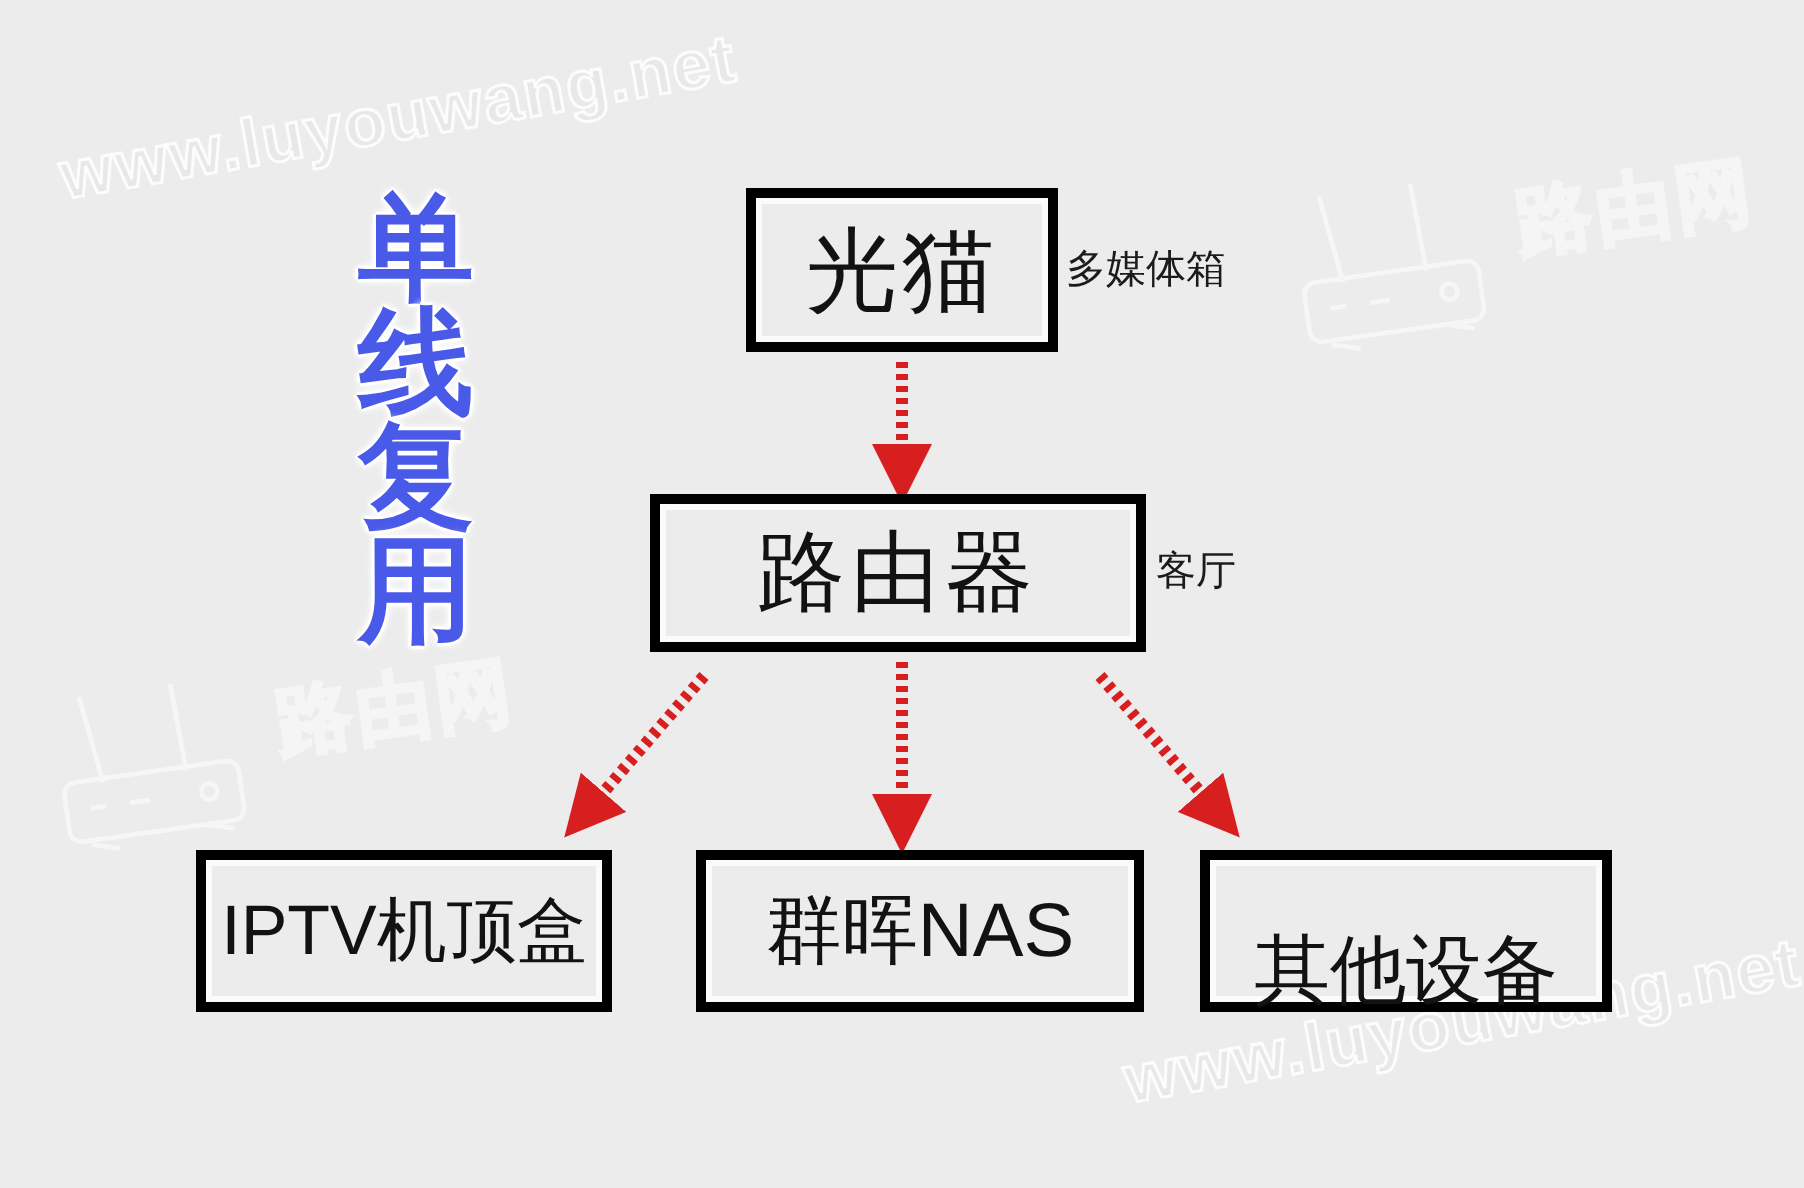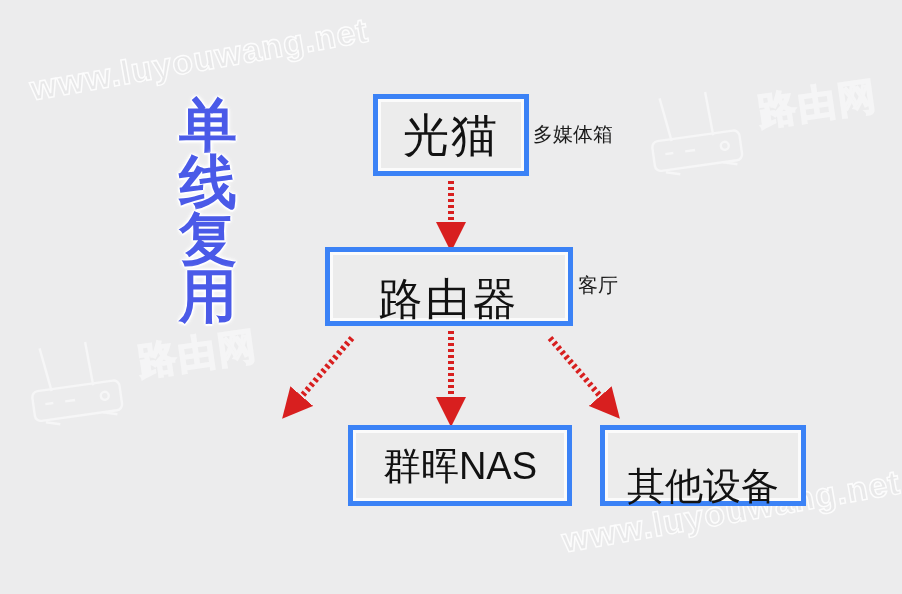--- a/index.html
+++ b/index.html
@@ -36,32 +36,32 @@
     text-align:center;
     text-shadow:
        0 0 4px #fff, 0 0 4px #fff, 0 0 6px #fff,
        1.5px 0 0 #fff, -1.5px 0 0 #fff, 0 1.5px 0 #fff, 0 -1.5px 0 #fff;
   }
   #title span { display:block; }
 
   
   .node {
     position:absolute; box-sizing:border-box;
-    border:5px solid #3b82f6;
+    border:5px solid #000000;
     background:#ececec;
     box-shadow: inset 0 0 0 3px #fbfbfb;
     display:flex; align-items:center; justify-content:center;
     color:#121212; font-weight:400;
   }
   .node .lbl { line-height:1; white-space:nowrap; }
 
   #node-modem  { left:373px; top:94px;  width:156px; height:82px; }
   #node-modem  .lbl { font-size:46px; letter-spacing:2px; }
 
-  #node-router { left:325px; top:247px; width:248px; height:79px;align-items:flex-end; }
+  #node-router { left:325px; top:247px; width:248px; height:79px; }
   #node-router .lbl { font-size:44px; letter-spacing:3px; }
 
   #node-iptv   { left:98px;  top:425px; width:208px; height:81px; }
   #node-iptv   .lbl { font-size:35px; }
 
   #node-nas    { left:348px; top:425px; width:224px; height:81px; }
   #node-nas    .lbl { font-size:38px; }
 
   #node-other  { left:600px; top:425px; width:206px; height:81px; }
   #node-other  .lbl { font-size:38px;margin-top:41px; }
@@ -143,20 +143,23 @@
   <div class="node" id="node-modem">
     <span class="lbl">光猫</span>
   </div>
   <div class="caption" id="cap-modem">多媒体箱</div>
 
   <div class="node" id="node-router">
     <span class="lbl">路由器</span>
   </div>
   <div class="caption" id="cap-router">客厅</div>
 
+  <div class="node" id="node-iptv">
+    <span class="lbl">IPTV机顶盒</span>
+  </div>
 
   <div class="node" id="node-nas">
     <span class="lbl">群晖NAS</span>
   </div>
 
   <div class="node" id="node-other">
     <span class="lbl">其他设备</span>
   </div>
 
 </div>

